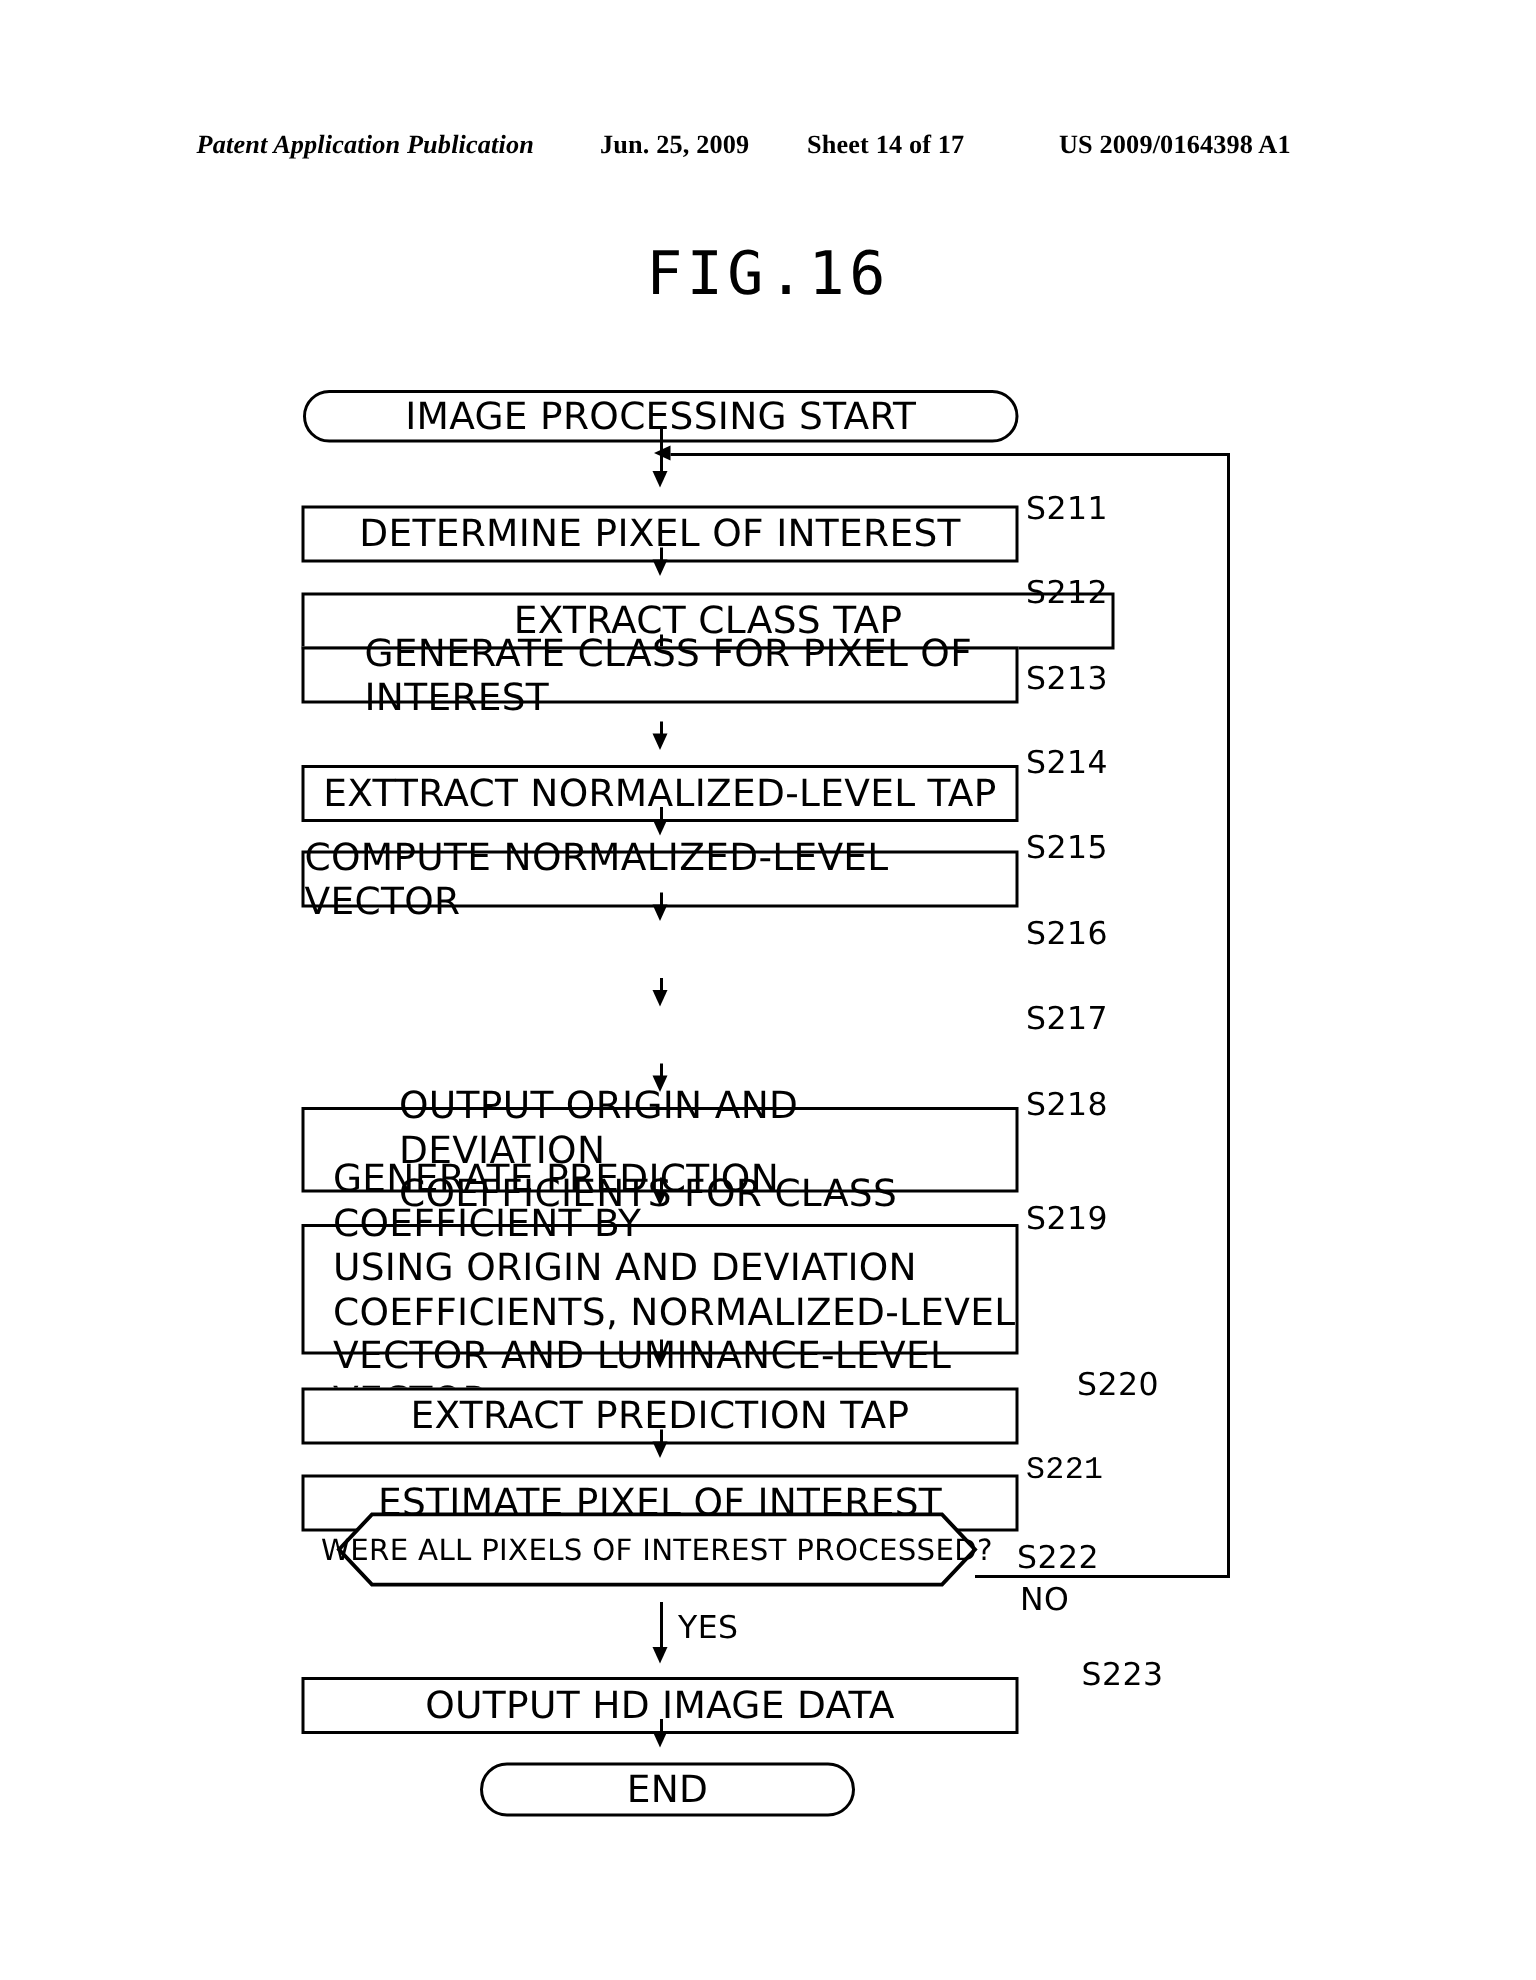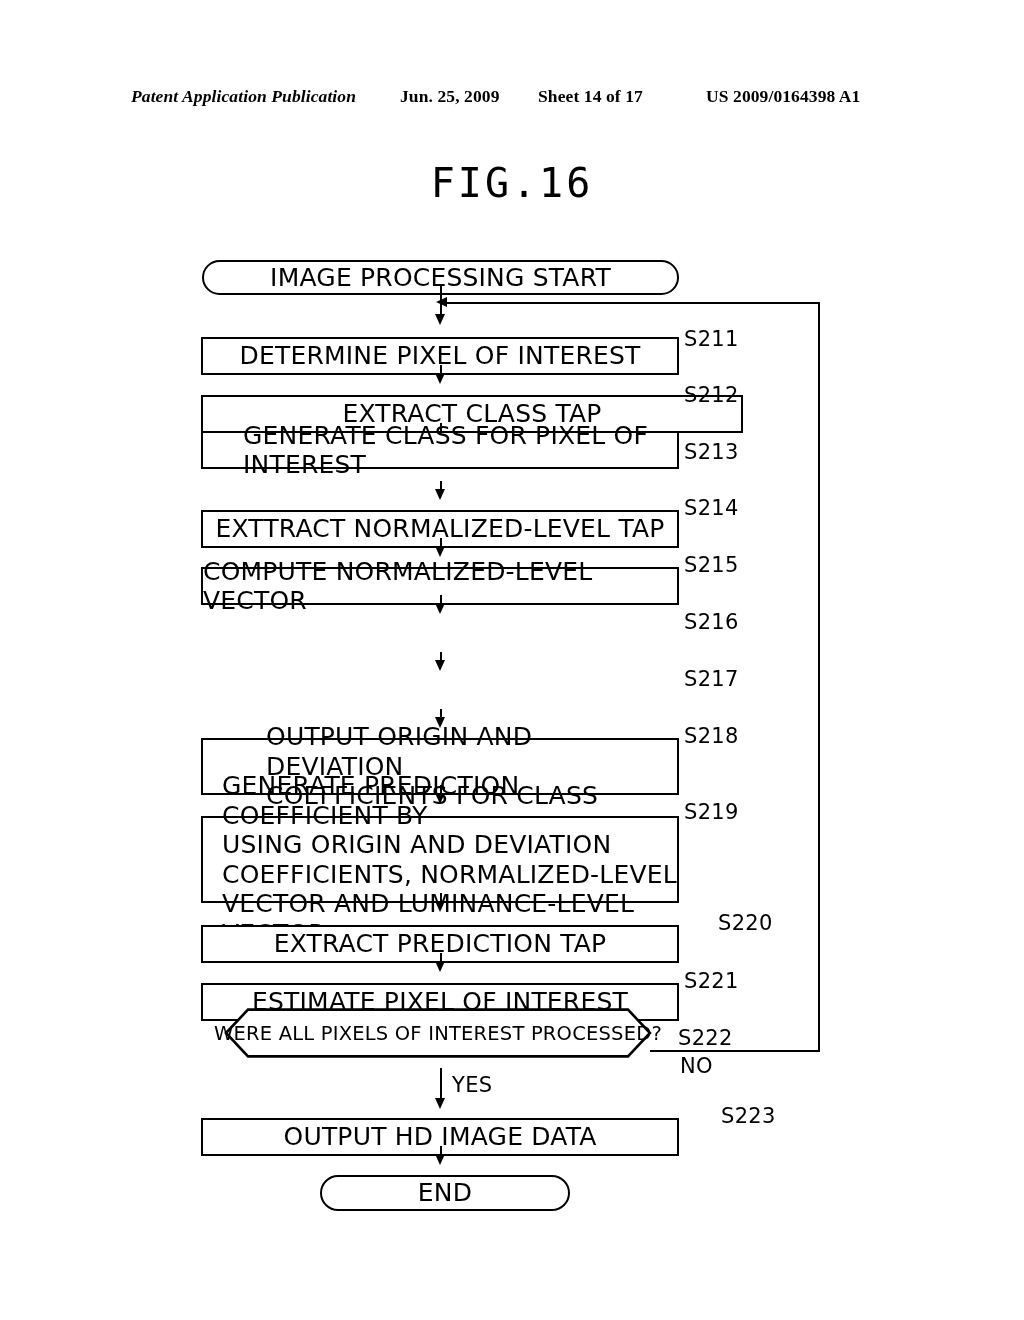--- a/index.html
+++ b/index.html
@@ -235,21 +235,21 @@
     <span>EXTRACT PREDICTION TAP</span>
   </div>
   <div class="step-label" style="left:684px; top:911px;margin-left:34px;">S220</div>
 
   <div class="vline" style="left:440px; top:953px; height:11px;"></div>
   <div class="arrow-down" style="left:435px; top:961px;"></div>
 
   <div class="node proc" style="left:201px; top:973px; width:478px; height:38px;">
     <span>ESTIMATE PIXEL OF INTEREST</span>
   </div>
-  <div class="step-label" style="left:684px; top:969px;">S221</div>
+  <div class="step-label" style="left:684px; top:969px;font-family:Liberation Mono, monospace;">S221</div>
 
   <div class="vline" style="left:440px; top:1011px; height:11px;"></div>
   <div class="arrow-down" style="left:435px; top:1019px;"></div>
 
   <div class="decision" style="left:204px; top:1007px; width:468px; height:52px;">
     <svg class="hexbg" viewBox="0 0 468 40" preserveAspectRatio="none">
       <polygon points="22,20 44,2 424,2 446,20 424,38 44,38" fill="#ffffff" stroke="#000000" stroke-width="2.6" vector-effect="non-scaling-stroke"></polygon>
     </svg>
     <span class="hextext">WERE ALL PIXELS OF INTEREST PROCESSED?</span>
   </div>

